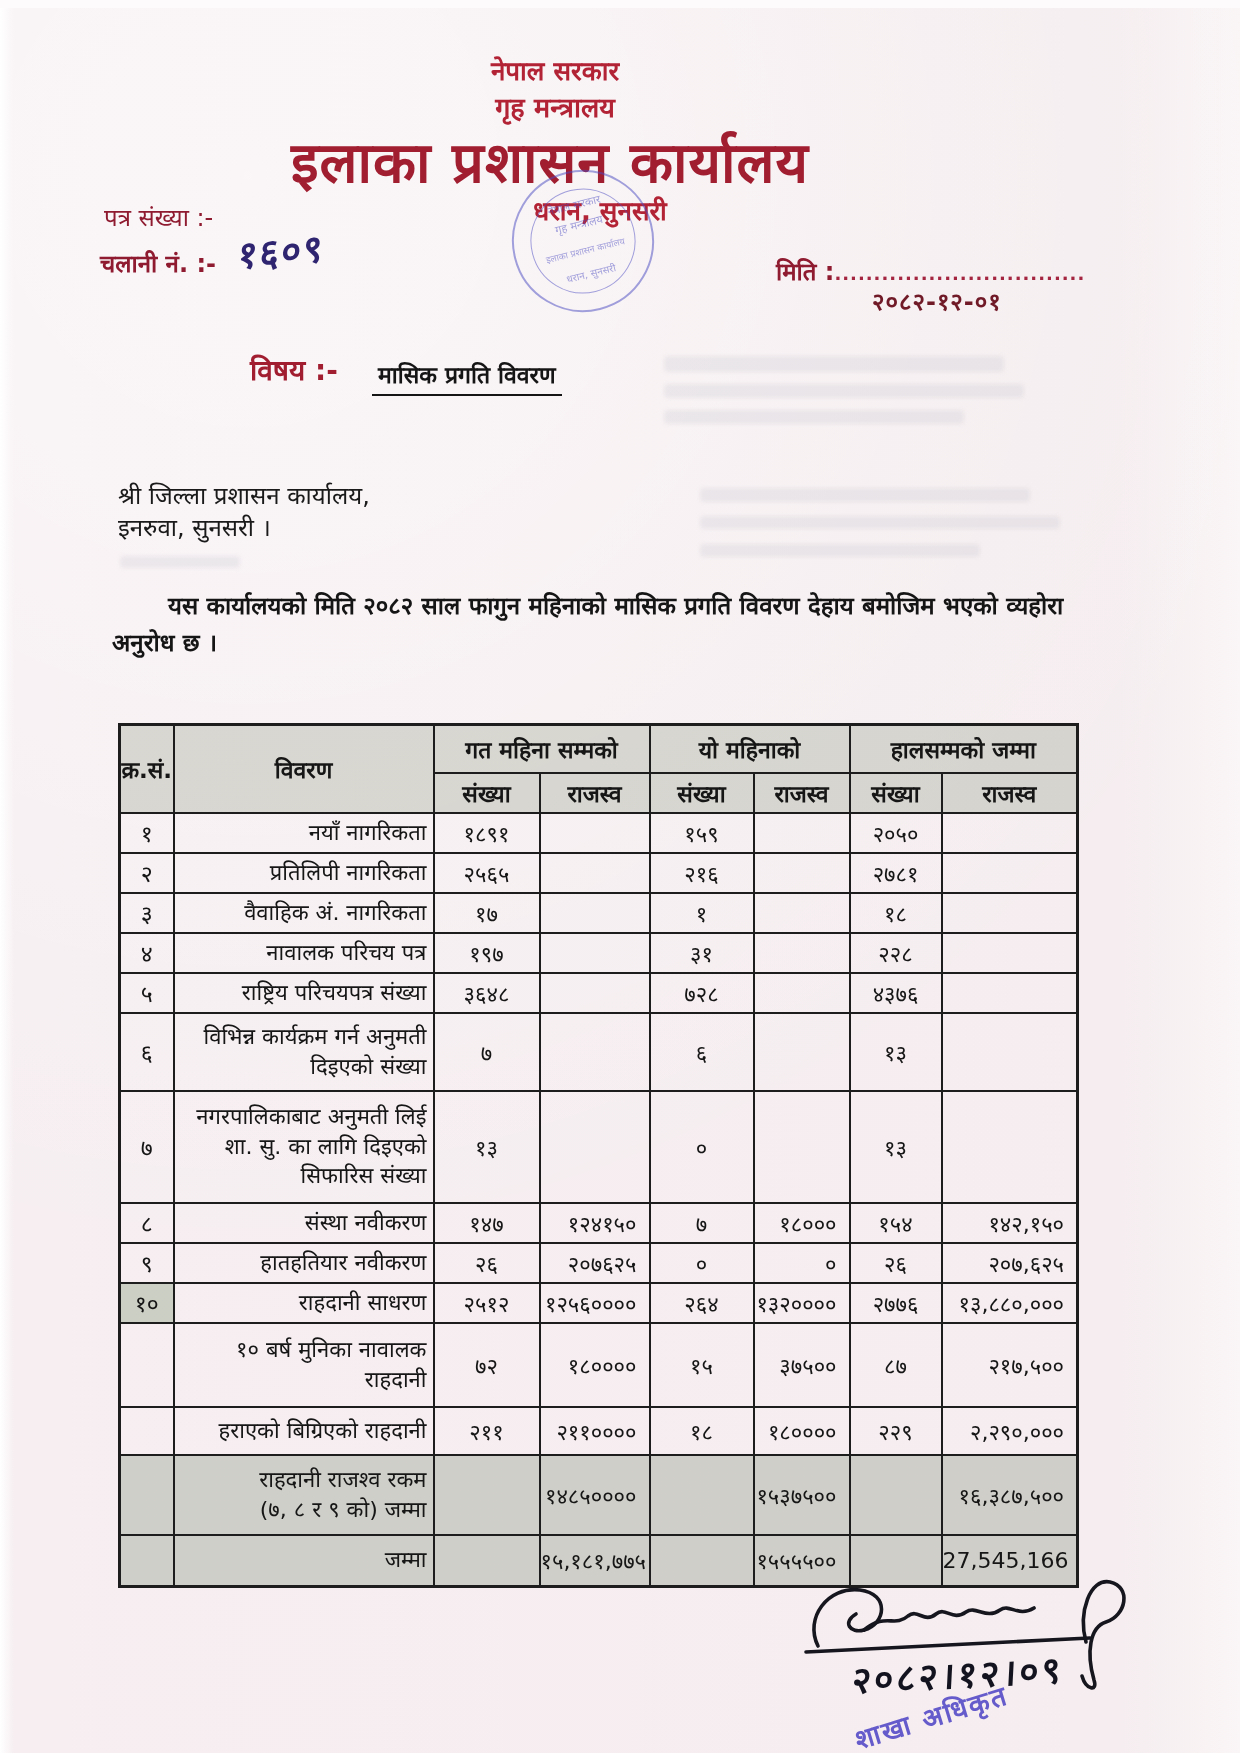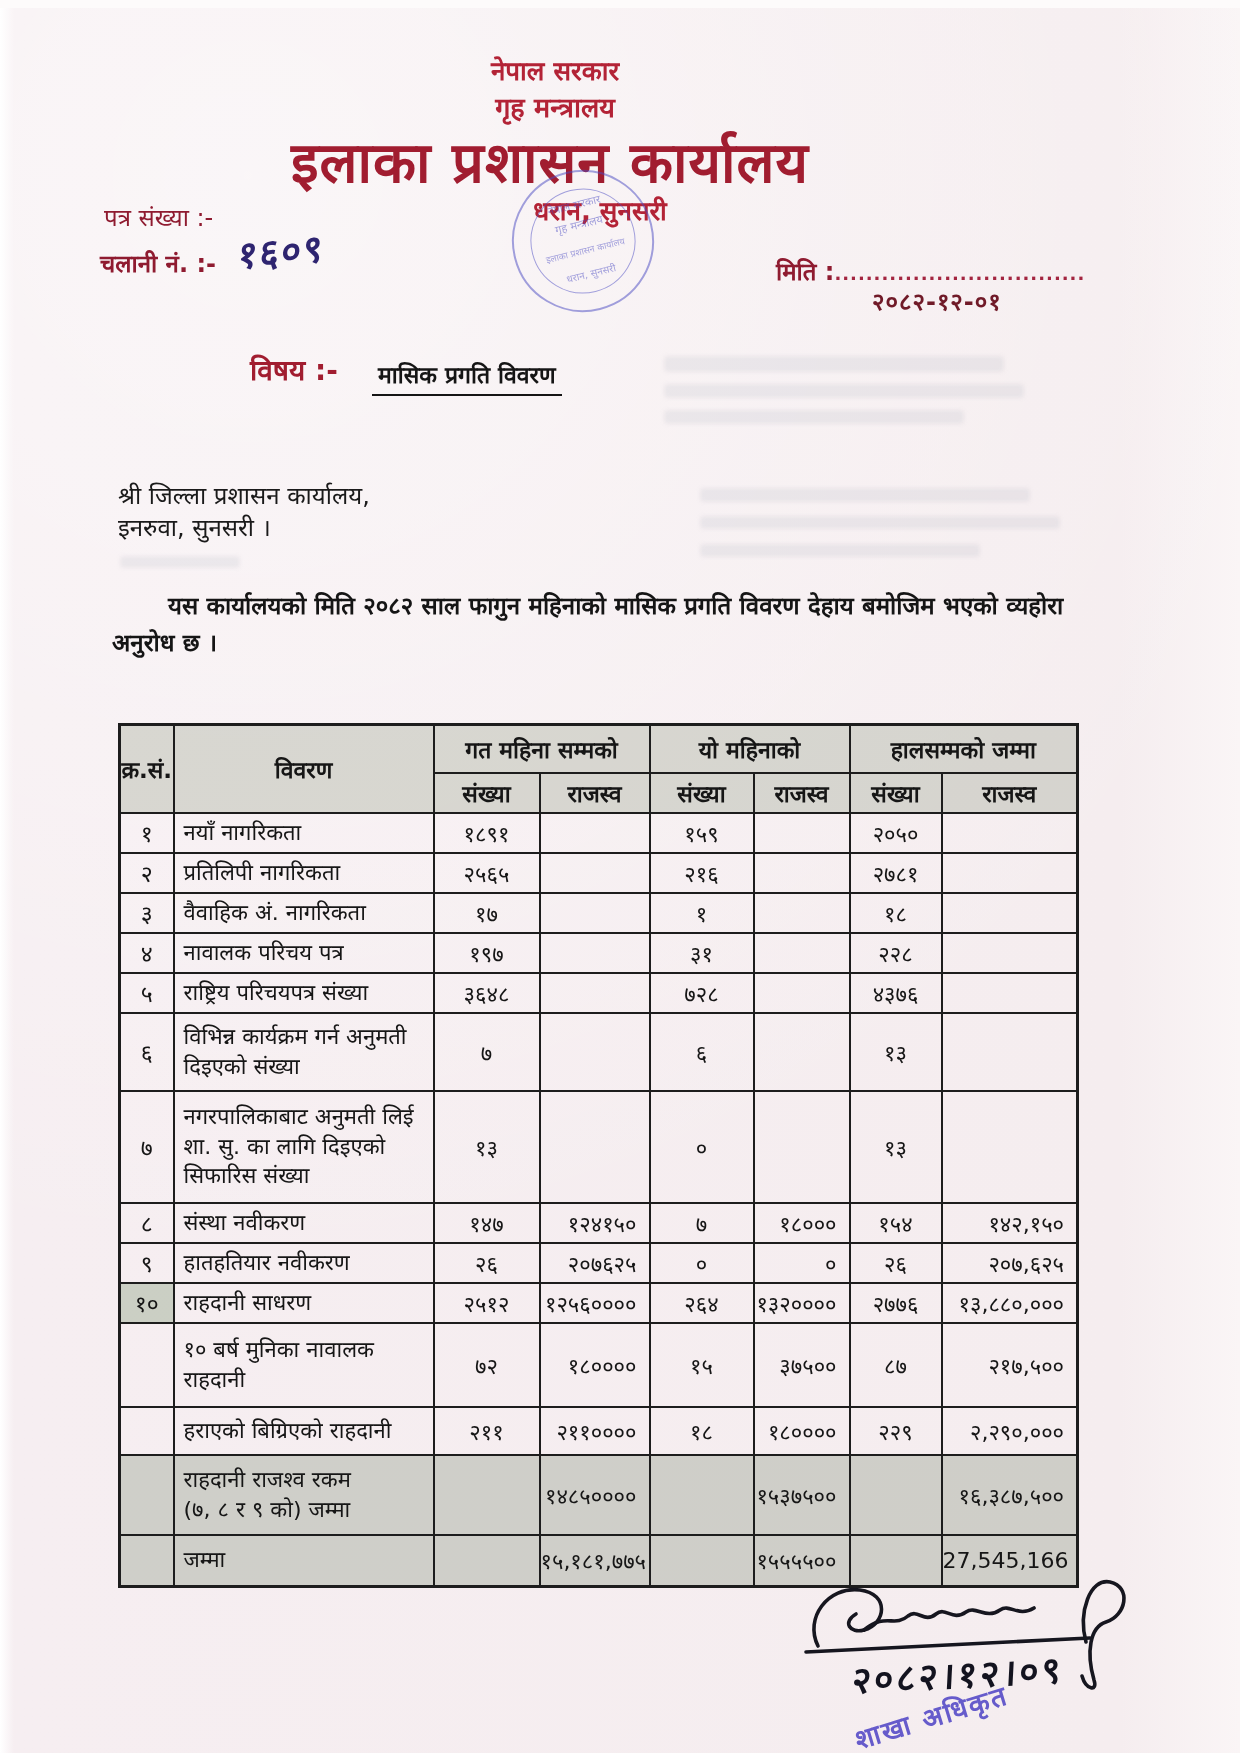--- a/index.html
+++ b/index.html
@@ -62,21 +62,21 @@
 
   
   .tbl-wrap { position:absolute; left:118px; top:723px; }
   table { border-collapse:collapse; table-layout:fixed; width:958px; color:#161616;
     font-size:22px; }
   th, td { border:2px solid #1d1d1d; overflow:hidden; }
   table { border:3px solid #1d1d1d; }
   thead th { background:rgba(163,172,152,.38); font-weight:bold; font-size:23px; }
   thead tr.h1 { height:48px; } thead tr.h2 { height:40px; }
   td.c-sn { text-align:center; font-size:23px; }
-  td.c-desc { text-align:left; padding:4px 6px 4px 9px; white-space:pre-line; line-height:1.35; }
+  td.c-desc { text-align:right; padding:4px 6px 4px 9px; white-space:pre-line; line-height:1.35; }
   td.c-num { text-align:center; }
   td.c-rev { text-align:right; padding-right:12px; }
   tr.shade td { background:rgba(150,160,142,.40); }
   td.sn-shade { background:rgba(150,168,142,.45); }
   tr.r1,tr.r2,tr.r3,tr.r4,tr.r5,tr.r8,tr.r9,tr.r10 { height:40px; }
   tr.r6 { height:78px; } tr.r7 { height:112px; }
   tr.r11 { height:84px; } tr.r12 { height:48px; }
   tr.r13 { height:80px; } tr.r14 { height:52px; }
 
   

